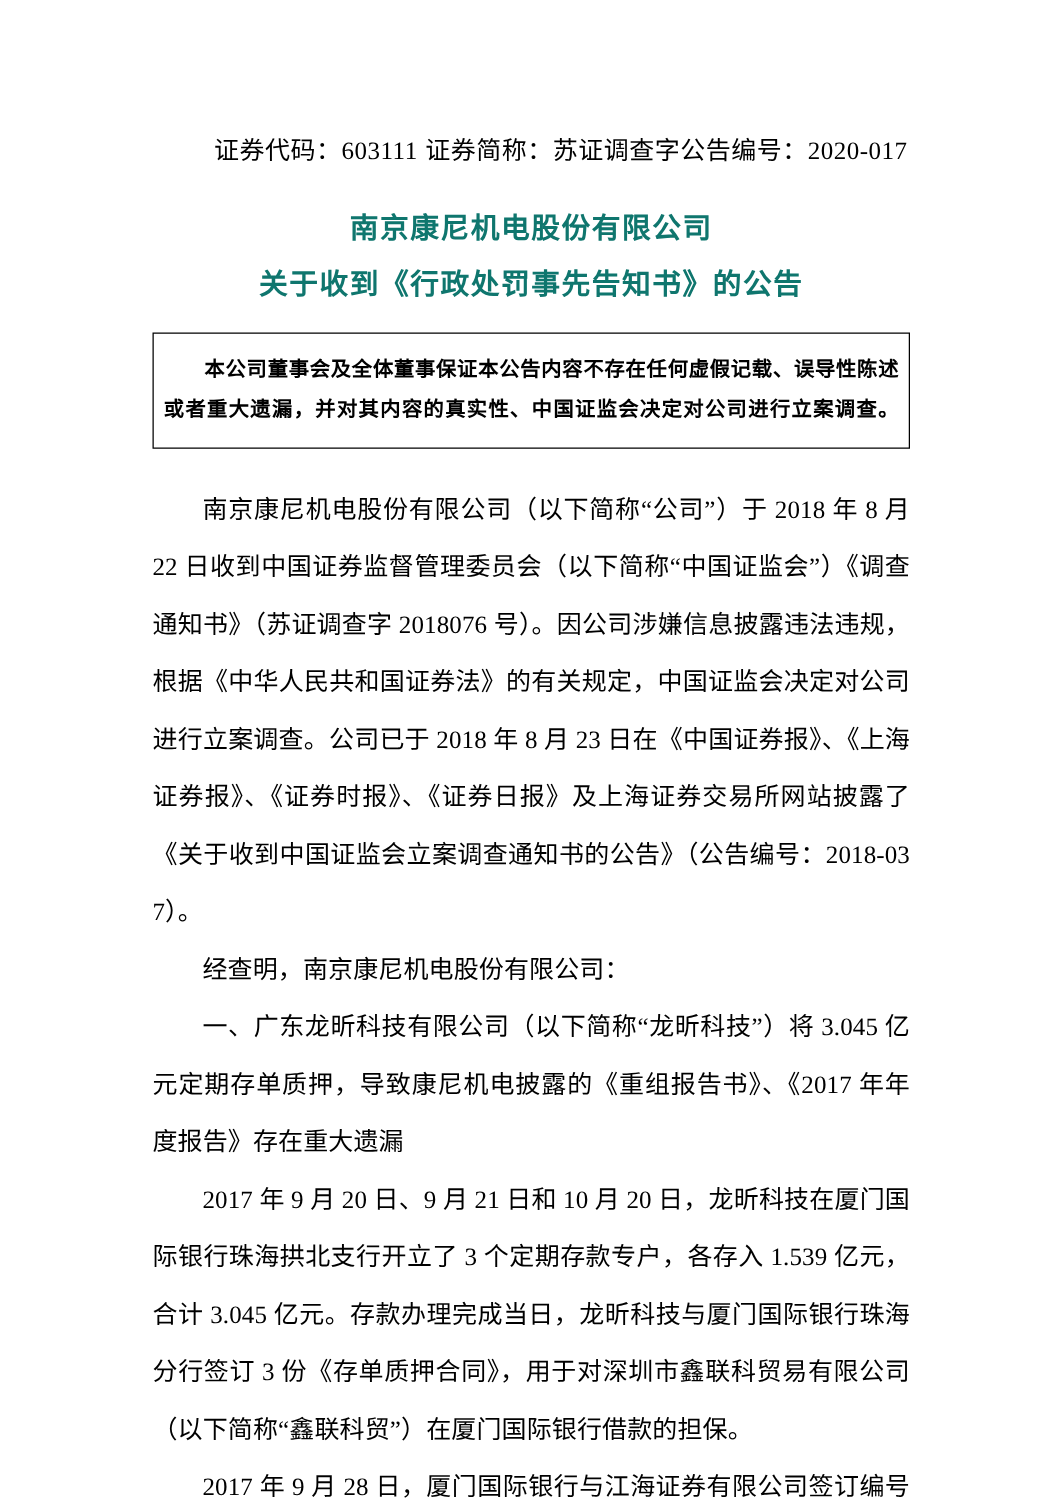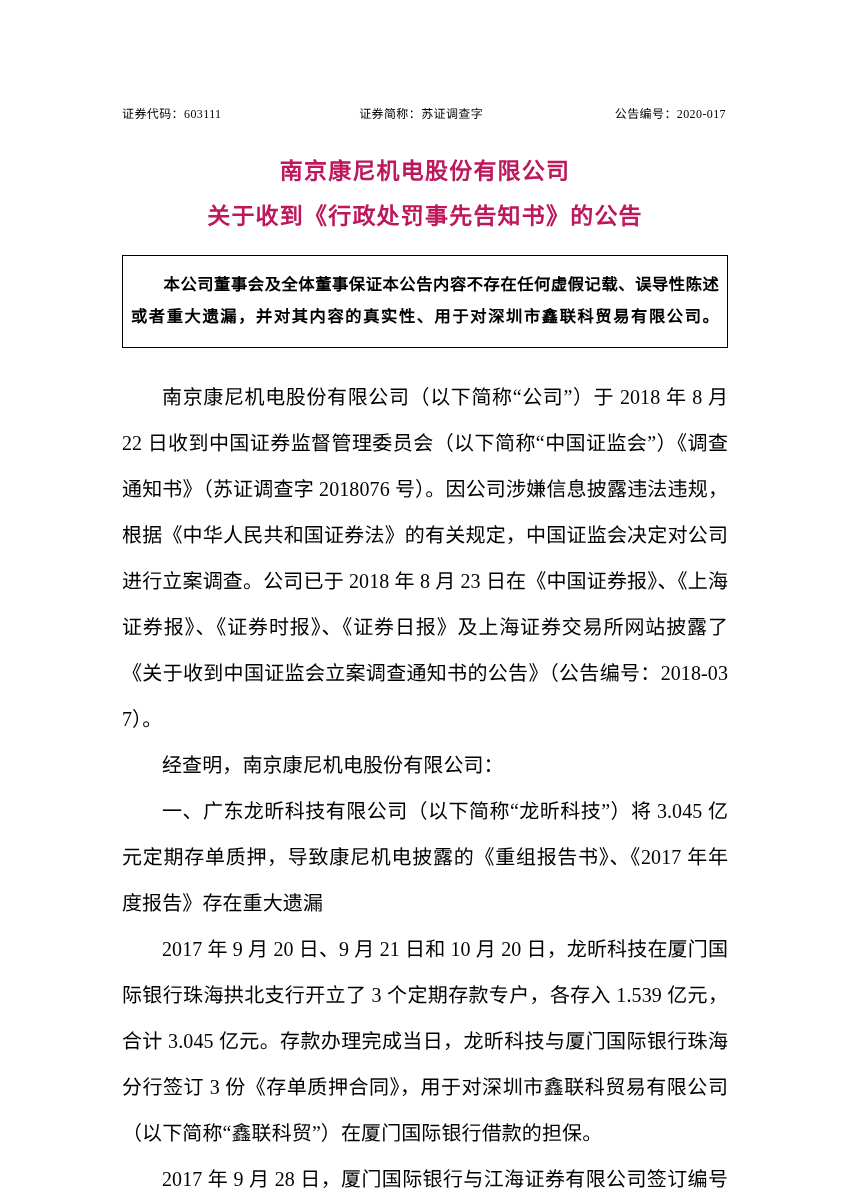--- a/index.html
+++ b/index.html
@@ -30,23 +30,23 @@
   .content {
     position: absolute;
     left: 122px;
     top: 104px;
     width: 606px;
   }
 
   
   .doc-header {
     display: flex;
-    justify-content: space-between;
+    justify-content: flex-end;
     align-items: baseline;
-    font-size: 12px;
+    font-size: 20px;
     letter-spacing: 0.4px;
     white-space: nowrap;
     margin-bottom: 38px;
     padding-right: 2px;
   }
   .doc-header .hdr-cell {
     display: inline-block;
   }
   .doc-header .hdr-cell.mid { margin-left: 6px; }
 
@@ -108,27 +108,27 @@
 
 <div class="page">
   <div class="content">
 
     <div class="doc-header">
       <span class="hdr-cell">证券代码：603111</span>
       <span class="hdr-cell mid">证券简称：苏证调查字</span>
       <span class="hdr-cell">公告编号：2020-017</span>
     </div>
 
-    <div class="title-block" style="color: #be185d;">
+    <div class="title-block" style="color: #0f766e;">
       <div class="title-line-1">南京康尼机电股份有限公司</div>
       <div class="title-line-2">关于收到《行政处罚事先告知书》的公告</div>
     </div>
 
     <div class="notice-box">
-      <p>本公司董事会及全体董事保证本公告内容不存在任何虚假记载、误导性陈述或者重大遗漏，并对其内容的真实性、用于对深圳市鑫联科贸易有限公司。</p>
+      <p>本公司董事会及全体董事保证本公告内容不存在任何虚假记载、误导性陈述或者重大遗漏，并对其内容的真实性、中国证监会决定对公司进行立案调查。</p>
     </div>
 
     <div class="body-text">
       <p class="justify-all">南京康尼机电股份有限公司（以下简称“公司”）于 2018 年 8 月 22 日收到中国证券监督管理委员会（以下简称“中国证监会”）《调查通知书》（苏证调查字 2018076 号）。因公司涉嫌信息披露违法违规，根据《中华人民共和国证券法》的有关规定，中国证监会决定对公司进行立案调查。公司已于 2018 年 8 月 23 日在《中国证券报》、《上海证券报》、《证券时报》、《证券日报》及上海证券交易所网站披露了《关于收到中国证监会立案调查通知书的公告》（公告编号：2018-037）。</p>
       <p class="justify-all">经查明，南京康尼机电股份有限公司：</p>
       <p class="justify-all">一、广东龙昕科技有限公司（以下简称“龙昕科技”）将 3.045 亿元定期存单质押，导致康尼机电披露的《重组报告书》、《2017 年年度报告》存在重大遗漏</p>
       <p class="justify-all">2017 年 9 月 20 日、9 月 21 日和 10 月 20 日，龙昕科技在厦门国际银行珠海拱北支行开立了 3 个定期存款专户，各存入 1.539 亿元，合计 3.045 亿元。存款办理完成当日，龙昕科技与厦门国际银行珠海分行签订 3 份《存单质押合同》，用于对深圳市鑫联科贸易有限公司（以下简称“鑫联科贸”）在厦门国际银行借款的担保。</p>
       <p class="justify-all">2017 年 9 月 28 日，厦门国际银行与江海证券有限公司签订编号为（DX）</p>
     </div>
 

